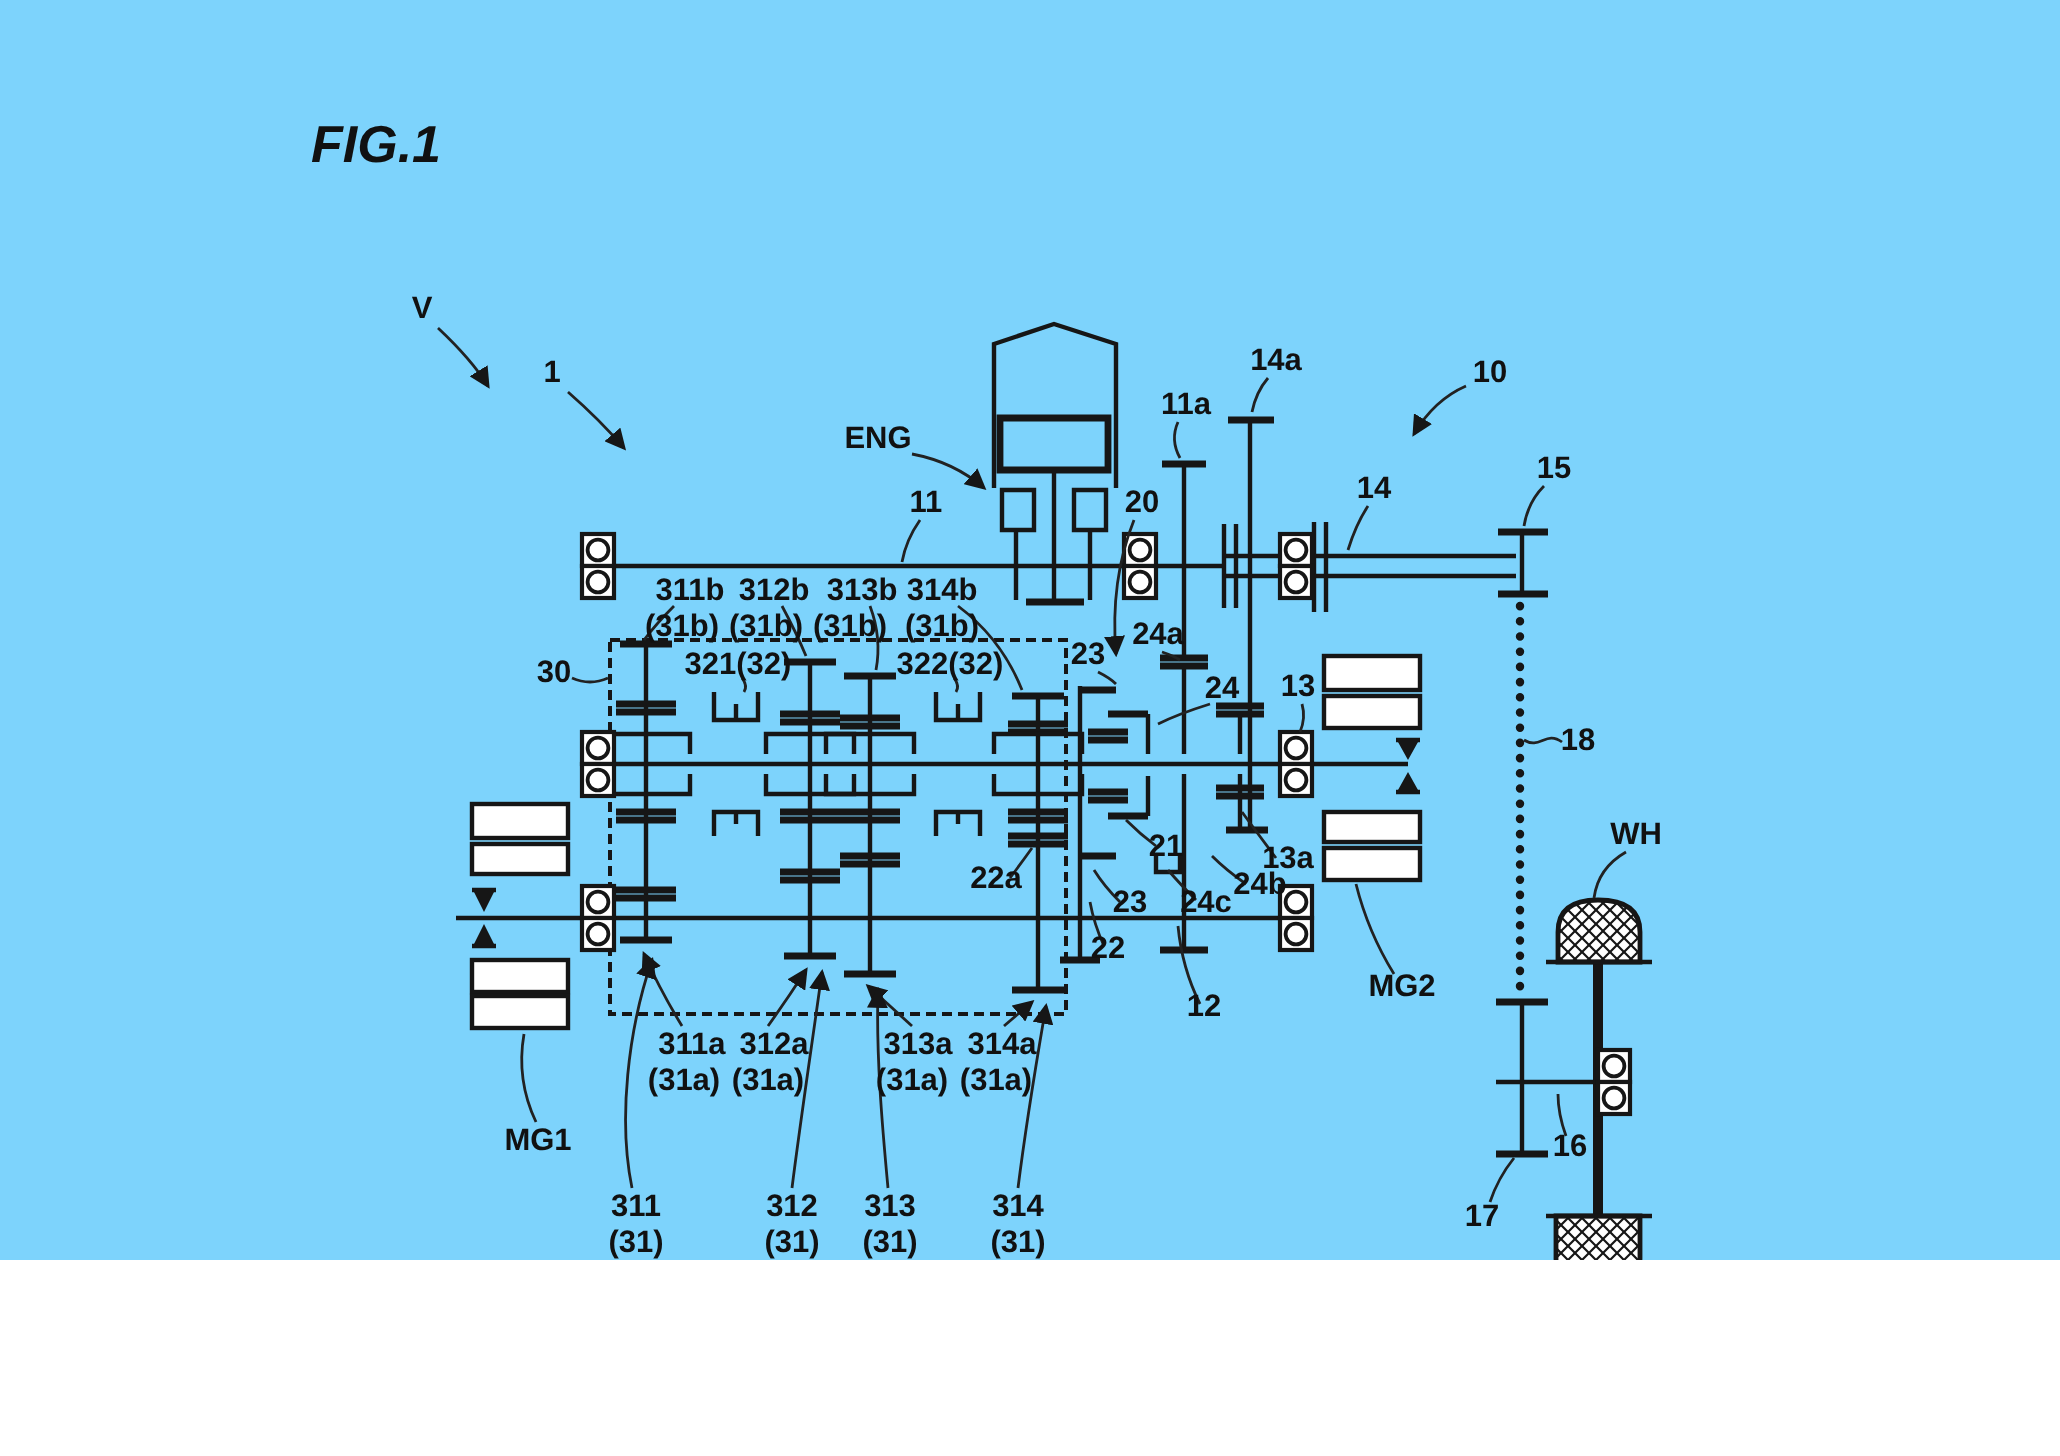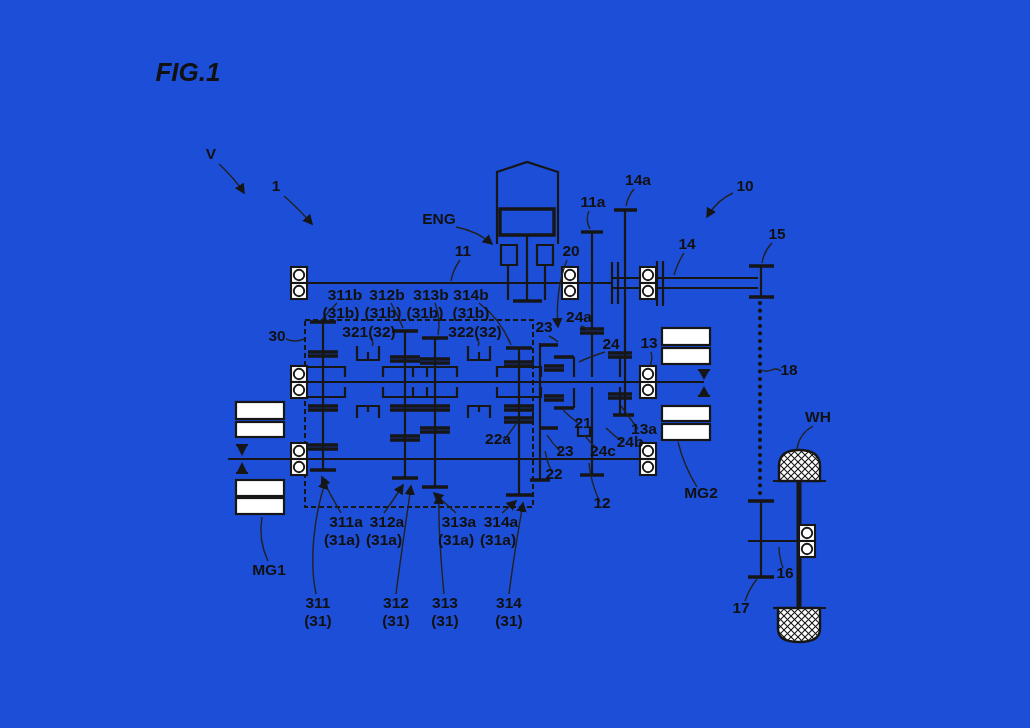--- a/index.html
+++ b/index.html
@@ -1,16 +1,16 @@
 <!DOCTYPE html>
 <html><head>
 <meta charset="utf-8">
 <style>
   html,body{margin:0;padding:0;background:#ffffff;}
-  .canvas{position:relative;width:1030px;height:728px;background:#1d4ed8;overflow:hidden;}
+  .canvas{position:relative;width:1030px;height:630px;background:#7dd3fc;overflow:hidden;}
   svg{display:block;}
   .lbl{font-family:"Liberation Sans",sans-serif;font-size:15.5px;font-weight:bold;fill:#111;}
   .lbl-title{font-family:"Liberation Sans",sans-serif;font-size:26px;font-weight:bold;font-style:italic;fill:#111;}
   .s2{stroke:#161616;stroke-width:2.2;fill:none;}
   .s3{stroke:#161616;stroke-width:3.4;fill:none;}
   .s5{stroke:#161616;stroke-width:5;fill:none;}
   .lead{stroke:#222;stroke-width:1.4;fill:none;}
   .dashbox{stroke:#161616;stroke-width:2;fill:none;stroke-dasharray:5 3;}
   .chain{stroke:#161616;stroke-width:4.2;fill:none;stroke-dasharray:0.1 7.5;stroke-linecap:round;}
   .wfill{fill:#ffffff;}

